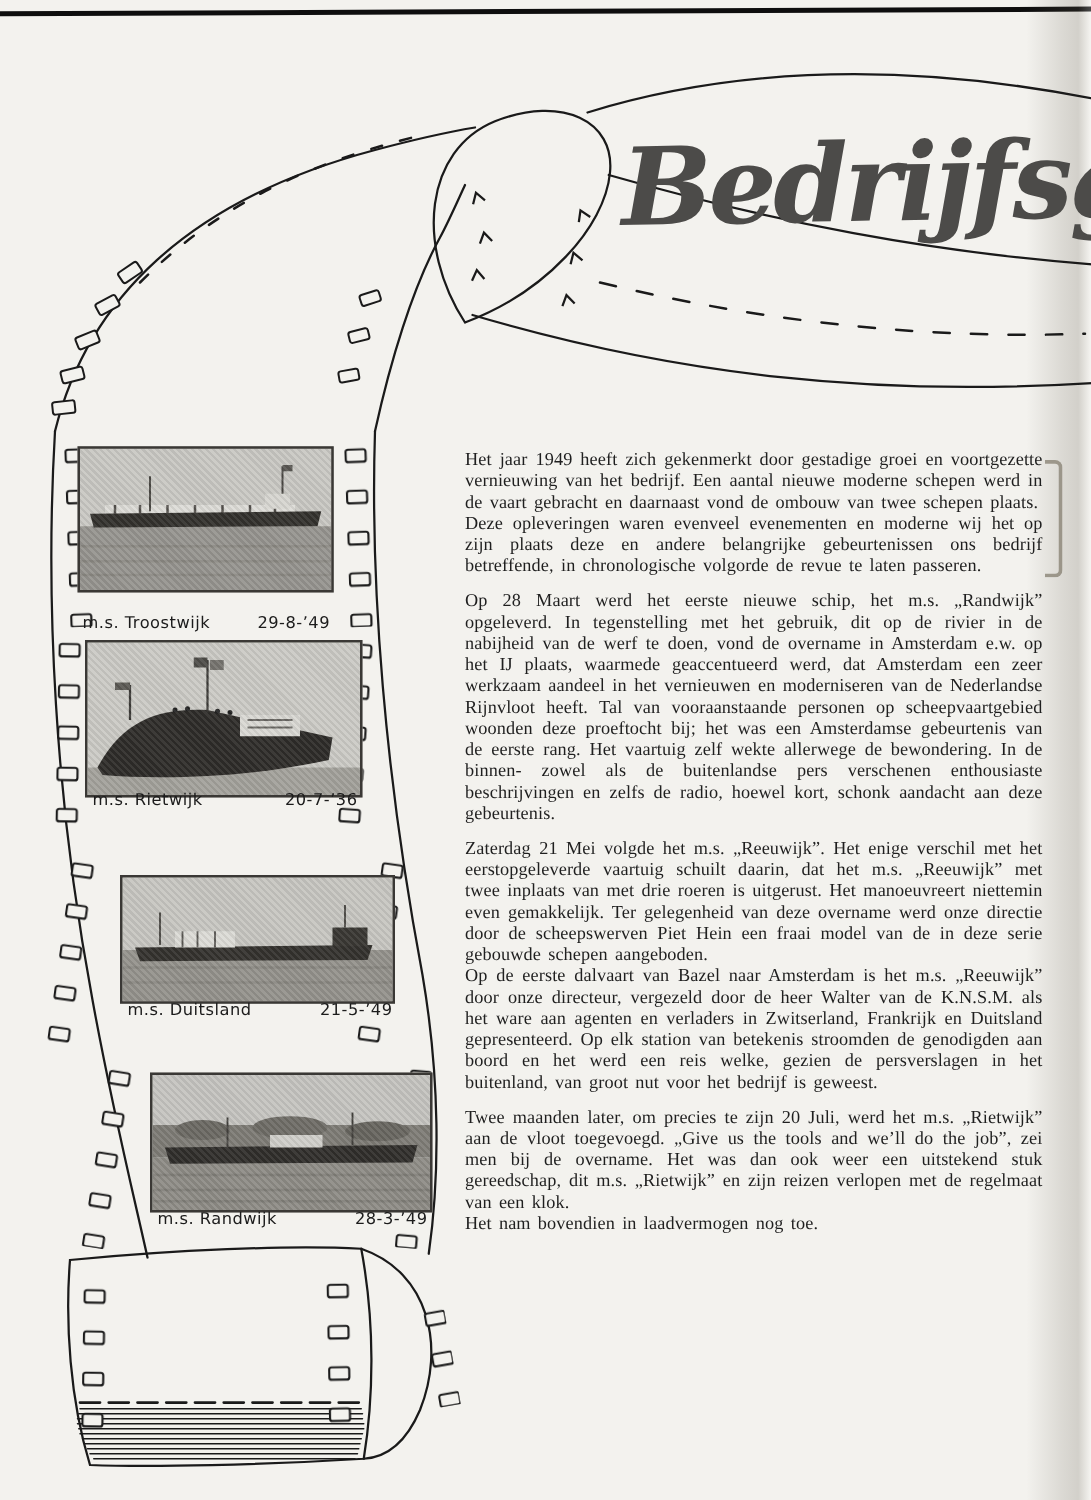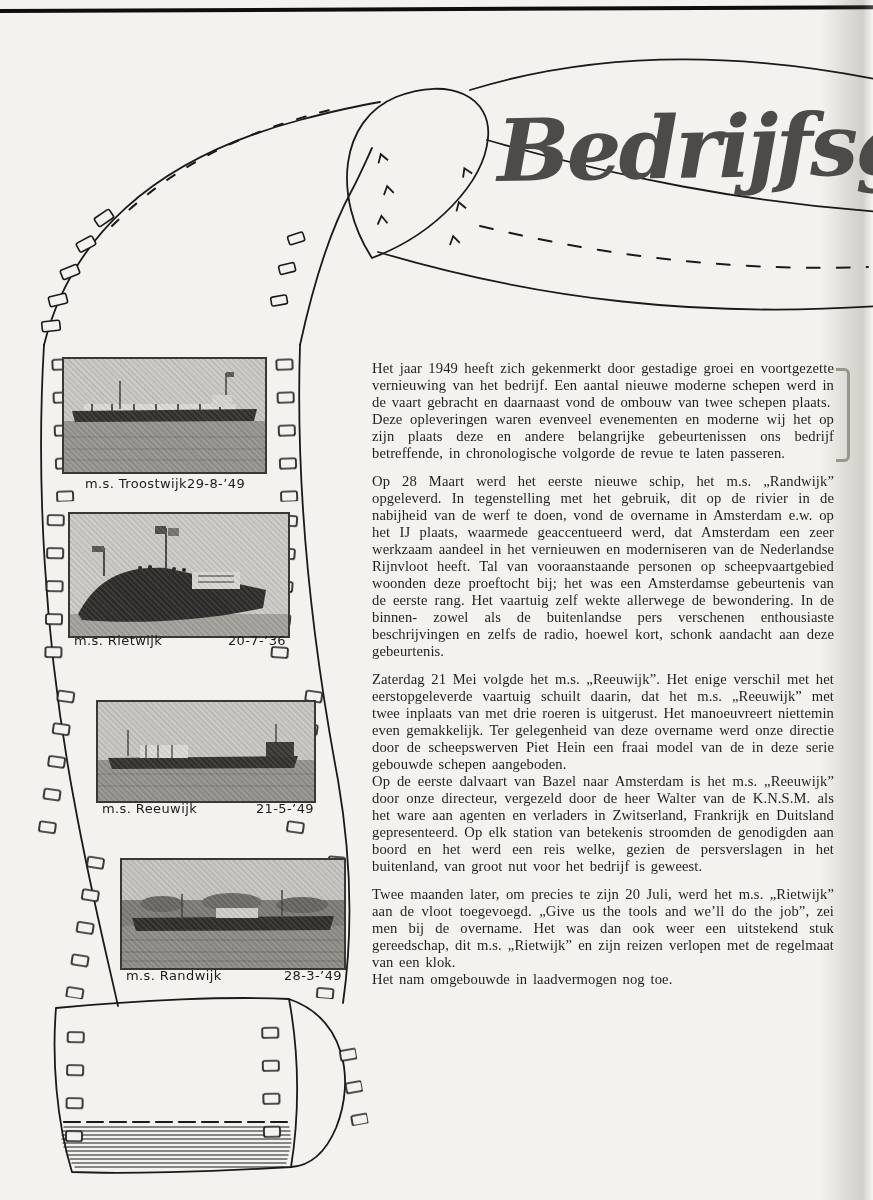--- a/index.html
+++ b/index.html
@@ -149,21 +149,21 @@
       <rect y="62" width="201" height="51" fill="#96948f"></rect>
       <path d="M0 78 H201 M0 90 H201 M0 101 H201" stroke="#8a8882" stroke-width="2"></path>
       <rect x="20" y="45" width="152" height="7" fill="#dddcd7"></rect>
       <path d="M28 45 v7 M48 45 v7 M70 45 v7 M92 45 v7 M114 45 v7 M136 45 v7 M156 45 v7" stroke="#55524e" stroke-width="2"></path>
       <path d="M8 52 L193 50 L190 62 L11 63 Z" fill="#33312d"></path>
       <rect x="148" y="36" width="20" height="12" fill="#d6d5d0"></rect>
       <path d="M56 22 V50 M162 14 V36" stroke="#4a4844" stroke-width="1.6"></path>
       <rect x="162" y="13" width="8" height="5" fill="#5a5854"></rect>
     </svg>
   </div>
-  <div class="caption" style="left:66px;top:476px;width:198px;justify-content:center;">
+  <div class="caption" style="left:66px;top:491px;width:198px;">
     <span>m.s.  Troostwijk</span>
     <span>29-8-’49</span>
   </div>
 
   <div class="photo" style="left:68px;top:512px;width:218px;height:122px;">
     <svg width="218" height="122" viewBox="0 0 218 122">
       <rect width="218" height="122" fill="#cbcac5"></rect>
       <rect y="100" width="218" height="22" fill="#a3a19b"></rect>
       <path d="M8 100 C 28 62, 58 52, 96 54 L 196 76 L 193 94 C 130 108, 60 110, 12 106 Z" fill="#2e2c29"></path>
       <rect x="122" y="58" width="48" height="17" fill="#d9d8d3"></rect>
@@ -189,21 +189,21 @@
       <rect y="58" width="216" height="41" fill="#94928c"></rect>
       <path d="M0 72 H216 M0 84 H216" stroke="#888680" stroke-width="2"></path>
       <path d="M10 56 L200 54 L196 66 L14 67 Z" fill="#34322e"></path>
       <rect x="42" y="43" width="48" height="13" fill="#dcdbd6"></rect>
       <path d="M48 43 v13 M60 43 v13 M74 43 v13" stroke="#5a5854" stroke-width="1.5"></path>
       <rect x="168" y="40" width="28" height="15" fill="#3a3834"></rect>
       <path d="M30 28 V54 M178 22 V40" stroke="#4a4844" stroke-width="1.5"></path>
     </svg>
   </div>
   <div class="caption" style="left:102px;top:801px;width:212px;">
-    <span>m.s.  Reeuwijk</span>
+    <span>m.s.  Duitsland</span>
     <span>21-5-’49</span>
   </div>
 
   <div class="photo" style="left:120px;top:858px;width:222px;height:108px;">
     <svg width="222" height="108" viewBox="0 0 222 108">
       <rect width="222" height="44" fill="#c5c4c0"></rect>
       <rect y="40" width="222" height="26" fill="#7e7c76"></rect>
       <ellipse cx="40" cy="44" rx="22" ry="8" fill="#6a6862"></ellipse>
       <ellipse cx="110" cy="42" rx="30" ry="9" fill="#6e6c66"></ellipse>
       <ellipse cx="180" cy="45" rx="26" ry="8" fill="#67655f"></ellipse>
@@ -219,16 +219,16 @@
     <span>28-3-’49</span>
   </div>
 
   <div class="article">
     <p>Het jaar 1949 heeft zich gekenmerkt door gestadige groei en voortgezette vernieuwing van het bedrijf. Een aantal nieuwe moderne schepen werd in de vaart gebracht en daarnaast vond de ombouw van twee schepen plaats.</p>
     <p>Deze opleveringen waren evenveel evenementen en moderne wij het op zijn plaats deze en andere belangrijke gebeurtenissen ons bedrijf betreffende, in chronologische volgorde de revue te laten passeren.</p>
     <p class="gap">Op 28 Maart werd het eerste nieuwe schip, het m.s. „Randwijk” opgeleverd. In tegenstelling met het gebruik, dit op de rivier in de nabijheid van de werf te doen, vond de overname in Amsterdam e.w. op het IJ plaats, waarmede geaccentueerd werd, dat Amsterdam een zeer werkzaam aandeel in het vernieuwen en moderniseren van de Nederlandse Rijnvloot heeft. Tal van vooraanstaande personen op scheepvaartgebied woonden deze proeftocht bij; het was een Amsterdamse gebeurtenis van de eerste rang. Het vaartuig zelf wekte allerwege de bewondering. In de binnen- zowel als de buitenlandse pers verschenen enthousiaste beschrijvingen en zelfs de radio, hoewel kort, schonk aandacht aan deze gebeurtenis.</p>
     <p class="gap">Zaterdag 21 Mei volgde het m.s. „Reeuwijk”. Het enige verschil met het eerstopgeleverde vaartuig schuilt daarin, dat het m.s. „Reeuwijk” met twee inplaats van met drie roeren is uitgerust. Het manoeuvreert niettemin even gemakkelijk. Ter gelegenheid van deze overname werd onze directie door de scheepswerven Piet Hein een fraai model van de in deze serie gebouwde schepen aangeboden.</p>
     <p>Op de eerste dalvaart van Bazel naar Amsterdam is het m.s. „Reeuwijk” door onze directeur, vergezeld door de heer Walter van de K.N.S.M. als het ware aan agenten en verladers in Zwitserland, Frankrijk en Duitsland gepresenteerd. Op elk station van betekenis stroomden de genodigden aan boord en het werd een reis welke, gezien de persverslagen in het buitenland, van groot nut voor het bedrijf is geweest.</p>
     <p class="gap">Twee maanden later, om precies te zijn 20 Juli, werd het m.s. „Rietwijk” aan de vloot toegevoegd. „Give us the tools and we’ll do the job”, zei men bij de overname. Het was dan ook weer een uitstekend stuk gereedschap, dit m.s. „Rietwijk” en zijn reizen verlopen met de regelmaat van een klok.</p>
-    <p>Het nam omgebouwde in laadvermogen nog toe.</p>
+    <p>Het nam bovendien in laadvermogen nog toe.</p>
   </div>
 
 </div>
 
 </body></html>

